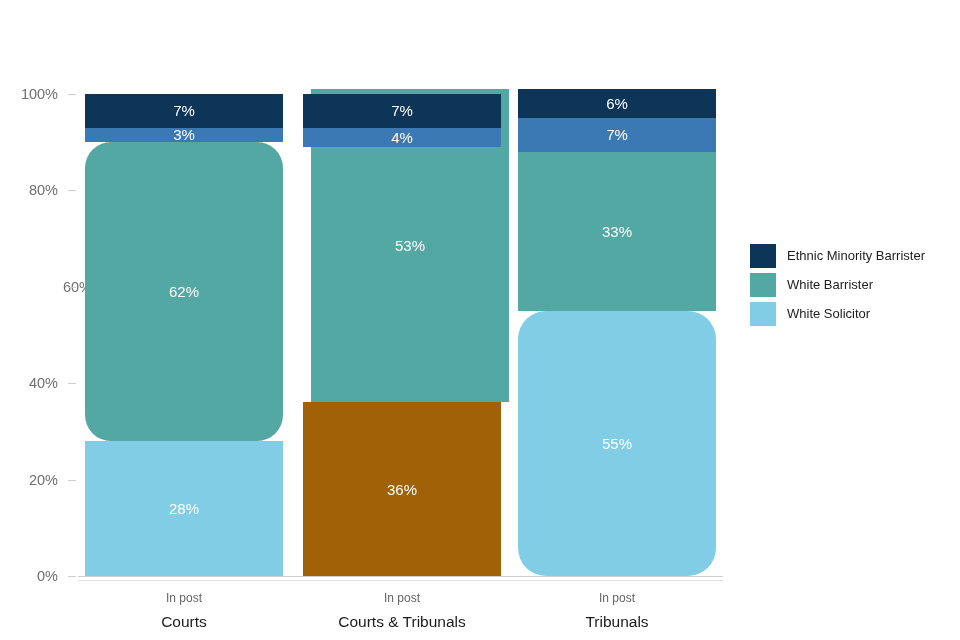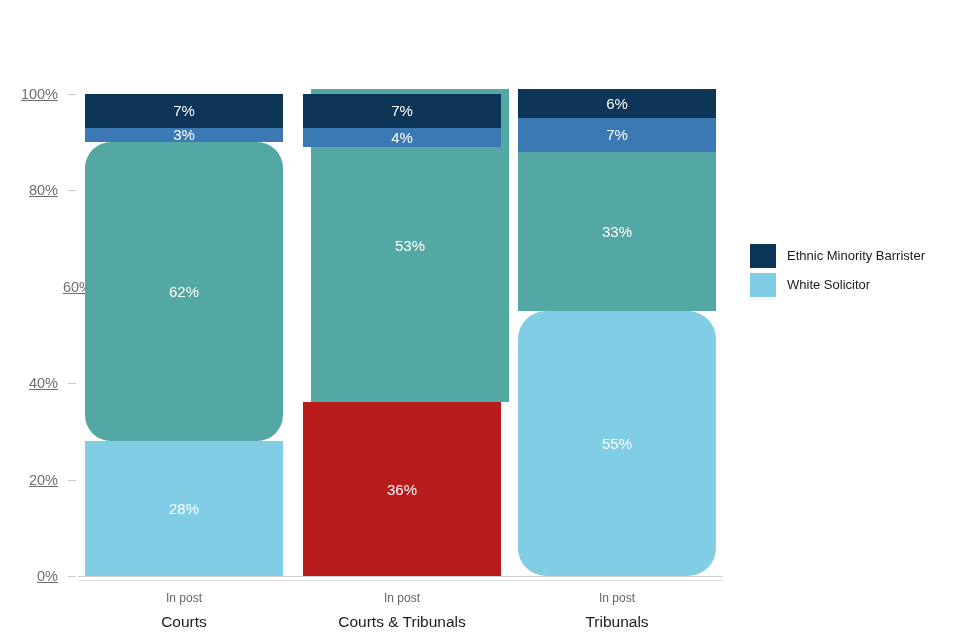--- a/index.html
+++ b/index.html
@@ -23,21 +23,20 @@
 
   .y-tick-label {
     position: absolute;
     right: 0;
     width: 58px;
     text-align: right;
     font-size: 14.5px;
     color: #6f6f6f;
     line-height: 14px;
     white-space: nowrap;
-    text-decoration: underline;
   }
   .y-tick-mark {
     position: absolute;
     width: 8px;
     height: 1px;
     background: #bdbdbd;
   }
 
   
   #plot-area {
@@ -158,21 +157,21 @@
           <span class="segment-label" style="color: rgb(255, 255, 255);">62%</span>
         </div>
         <div class="segment" style="height: 14.46px; bottom: 433.8px; background: rgb(59, 121, 180);">
           <span class="segment-label" style="color: rgb(255, 255, 255);">3%</span>
         </div>
         <div class="segment" style="height: 33.74px; bottom: 448.26px; background: rgb(13, 53, 87);">
           <span class="segment-label" style="color: rgb(255, 255, 255);">7%</span>
         </div>
       </div>
       <div class="bar-group" style="left: 218px; width: 198px;">
-        <div class="segment" style="height: 173.52px; bottom: 0px; background: #b91c1c;">
+        <div class="segment" style="height: 173.52px; bottom: 0px; background: #a16207;">
           <span class="segment-label" style="color: rgb(255, 255, 255);">36%</span>
         </div>
         <div class="segment" style="height: 313px; bottom: 173.52px; background: rgb(84, 168, 164); margin-left: 8px;">
           <span class="segment-label" style="color: rgb(255, 255, 255);">53%</span>
         </div>
         <div class="segment" style="height: 19.28px; bottom: 428.98px; background: rgb(59, 121, 180);">
           <span class="segment-label" style="color: rgb(255, 255, 255);">4%</span>
         </div>
         <div class="segment" style="height: 33.74px; bottom: 448.26px; background: rgb(13, 53, 87);">
           <span class="segment-label" style="color: rgb(255, 255, 255);">7%</span>
@@ -205,18 +204,22 @@
       <div class="x-sub-label" style="left: 518px; width: 198px; top: 590px; color: rgb(100, 100, 100);">In post</div>
       <div class="x-group-label" style="left: 518px; width: 198px; top: 613px; color: rgb(28, 28, 28);">Tribunals</div>
     </div>
 
   <div id="legend">
       <div class="legend-row">
         <div class="legend-swatch" style="background: rgb(13, 53, 87);"></div>
         <div class="legend-text">Ethnic Minority Barrister</div>
       </div>
       <div class="legend-row">
+        <div class="legend-swatch" style="background: rgb(84, 168, 164);"></div>
+        <div class="legend-text">White Barrister</div>
+      </div>
+      <div class="legend-row">
         <div class="legend-swatch" style="background: rgb(129, 205, 230);"></div>
         <div class="legend-text">White Solicitor</div>
       </div>
     </div>
 
 </div>
 
 </body></html>

